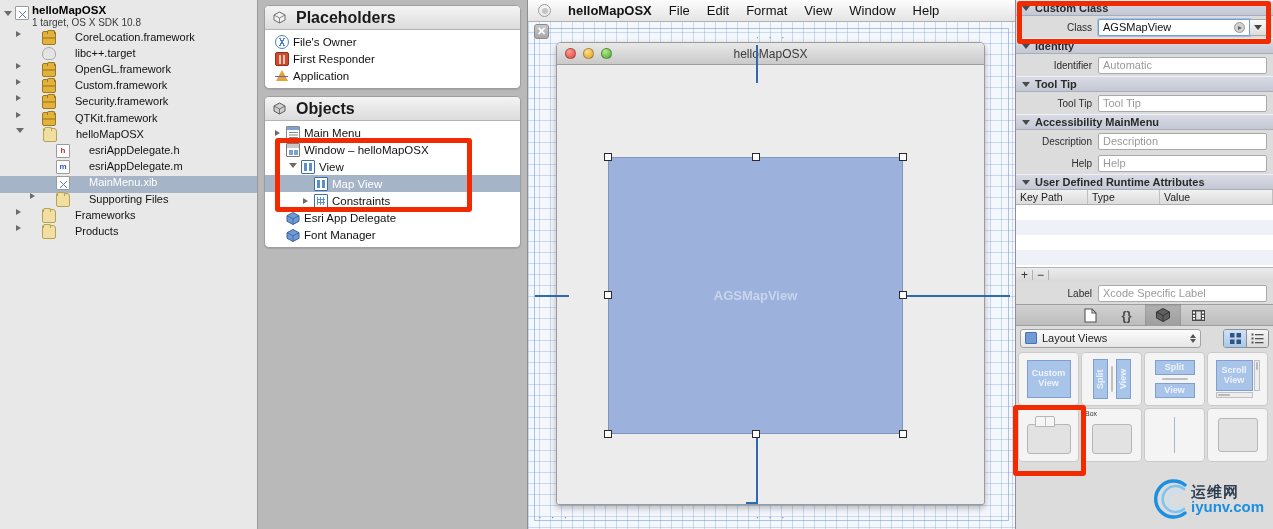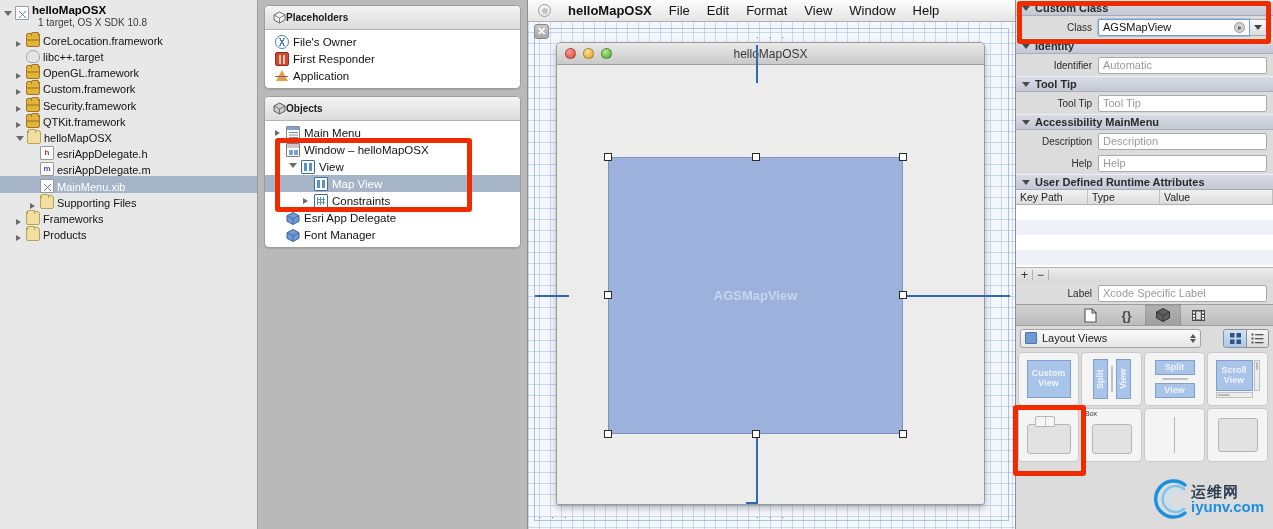--- a/index.html
+++ b/index.html
@@ -17,25 +17,25 @@
     width:258px; height:529px; flex:0 0 258px;
     background:#e8e8e8;
     border-right:1px solid #9a9a9a;
     overflow:hidden;
   }
   .nav-root { display:flex; align-items:flex-start; padding:4px 4px 2px 4px; gap:3px; }
   .nav-root .tri { margin-top:7px; }
   .nav-root-icon { width:16px; height:18px; margin-top:2px; flex:0 0 16px; }
   .nav-root-text { display:flex; flex-direction:column; line-height:1.15; }
   .nav-root-title { font-weight:bold; font-size:11.5px; color:#000; }
-  .nav-root-sub { font-size:10px; color:#3a3a3a;margin-left:6px; }
+  .nav-root-sub { font-size:10px; color:#3a3a3a; }
 
   .nav-row {
-    display:flex; align-items:flex-end; height:16.2px;
-    padding-left:4px; gap:3px; white-space:nowrap;
+    display:flex; align-items:flex-start; height:16.2px;
+    padding-left:4px; gap:19px; white-space:nowrap;
   }
   .nav-row.sel { background:#a6b4c8; }
   .nav-row.sel .nav-label { color:#fff; }
   .nav-label { font-size:11px; color:#111; }
   .tri {
     width:0; height:0; flex:0 0 7px;
     border-left:5px solid #6b6b6b;
     border-top:3.5px solid transparent;
     border-bottom:3.5px solid transparent;
   }
@@ -88,25 +88,25 @@
     background:#b9b9b9;
     padding:5px 6px; border-right:1px solid #8e8e8e;
     position:relative;
   }
   .panel {
     background:#fff; border:1px solid #9e9e9e; border-radius:5px;
     overflow:hidden; margin-bottom:7px;
     box-shadow:0 1px 1px rgba(0,0,0,.12);
   }
   .panel-head {
-    display:flex; align-items:center; gap:0;
+    display:flex; align-items:center; gap:10px;
     height:24px; padding-left:8px;
     background:linear-gradient(#f4f4f4,#dcdcdc);
     border-bottom:1px solid #b4b4b4;
-    font-weight:bold; font-size:10px; color:#1a1a1a;
+    font-weight:bold; font-size:16px; color:#1a1a1a;
   }
   .cube {
     width:13px; height:13px; flex:0 0 13px; position:relative;
   }
   .cube-gray svg, .cube-blue svg { display:block; }
   .ol-row {
     display:flex; align-items:center; height:17px; gap:4px;
     padding-left:10px; white-space:nowrap; font-size:11.5px;
   }
   .ol-row.sel { background:#a6b4c8; }

